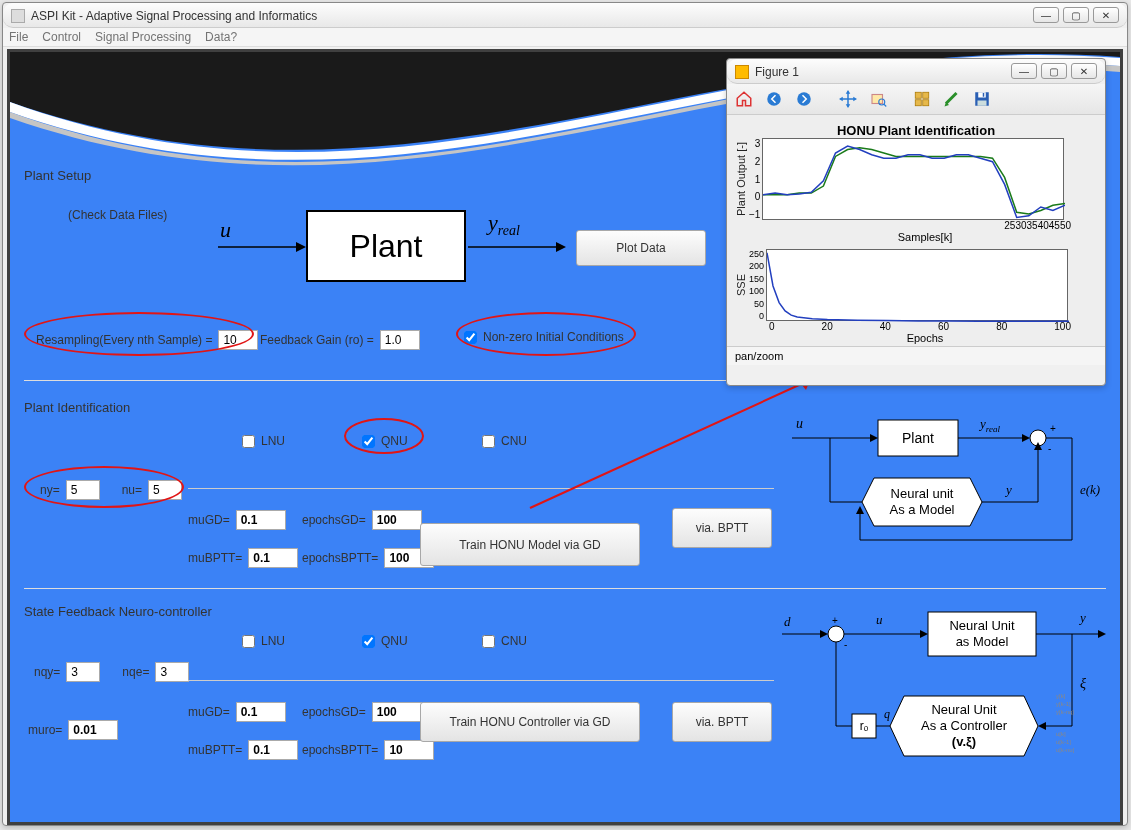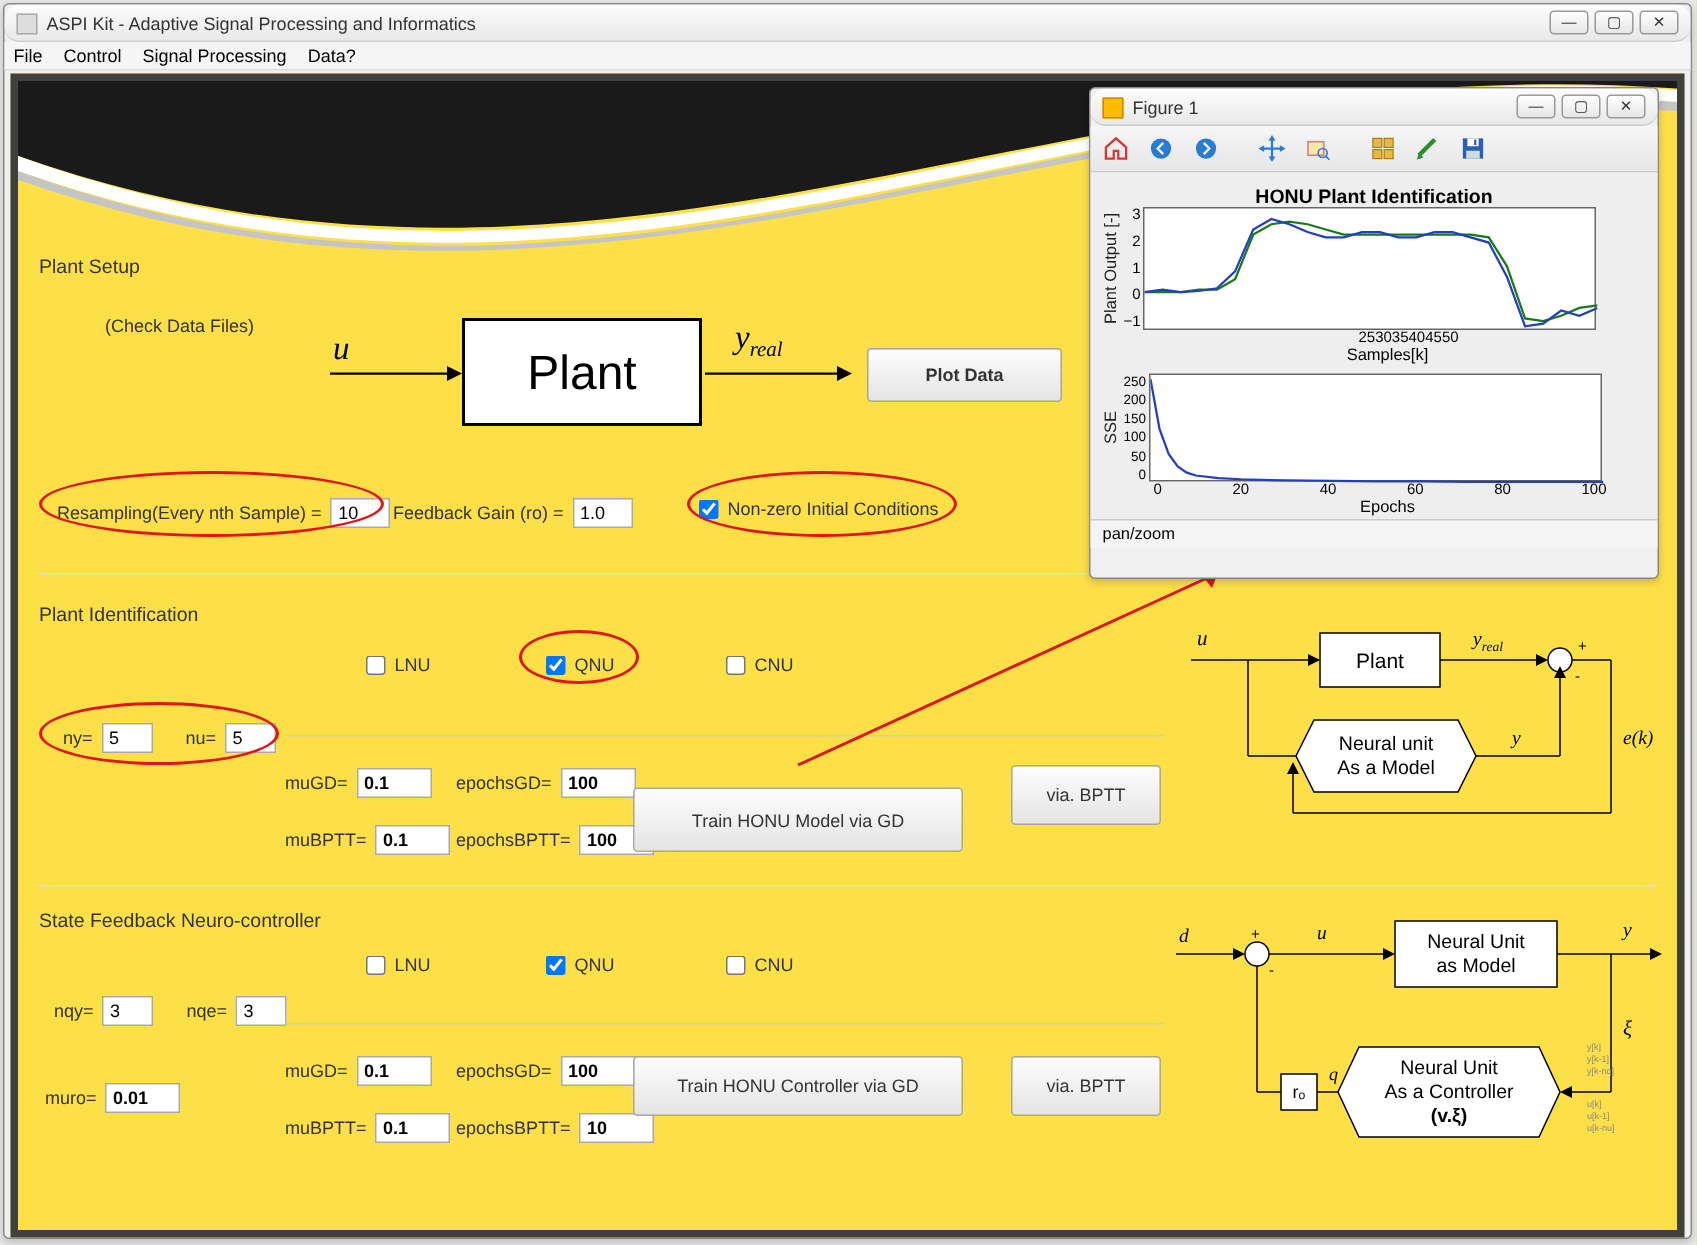--- a/index.html
+++ b/index.html
@@ -37,30 +37,30 @@
   border-radius: 3px;
   background: linear-gradient(#fff,#e6e6e6);
   display: flex; align-items: center; justify-content: center;
   font-size: 10px; color: #333; cursor: pointer;
 }
 .menubar {
   background: #f5f5f5;
   border-bottom: 1px solid #ddd;
   padding: 2px 6px;
   display: flex; gap: 14px;
-  font-size: 12px; color: #000000;
+  font-size: 12px; color: #737373;
 }
 .menubar span { cursor: pointer; }
 .main-content {
   position: relative;
-  background: #fde047;
+  background: #3b82f6;
   height: calc(100% - 46px);
   width: calc(100% - 8px);
   margin: 2px 4px 4px 4px;
-  border: 5px solid #404040;
+  border: 3px solid #404040;
   overflow: hidden;
 }
 .header-curve {
   position: absolute;
   top: 0; left: 0; right: 0; height: 120px;
   overflow: hidden;
   pointer-events: none;
 }
 .header-curve svg { width: 100%; height: 100%; }
 
@@ -186,21 +186,21 @@
       <polygon points="78,5 88,10 78,15" fill="#000"></polygon>
     </svg>
     <div style="position:absolute; left:296px; top:158px; width:160px; height:72px; border:2px solid #000; display:flex; align-items:center; justify-content:center; font-family:Arial; font-size:32px; background:#fff;">Plant</div>
     <div style="position:absolute; left:478px; top:158px; font-style:italic; font-family:'Times New Roman',serif; font-size:22px;">
       <span>y</span><sub style="font-size:14px;">real</sub>
     </div>
     <svg style="position:absolute; left:458px; top:185px;" width="98" height="20">
       <line x1="0" y1="10" x2="88" y2="10" stroke="#000" stroke-width="1.5"></line>
       <polygon points="88,5 98,10 88,15" fill="#000"></polygon>
     </svg>
-    <button class="btn" style="position:absolute; left:566px; top:178px; width:130px; height:36px;font-weight:bold;">Plot Data</button>
+    <button class="btn" style="position:absolute; left:566px; top:178px; width:130px; height:36px;">Plot Data</button>
 
     <div class="row" style="left:26px; top:278px;">
       <span class="fieldlabel">Resampling(Every nth Sample) =</span>
       <input class="input" value="10" style="">
     </div>
     <div class="row" style="left:250px; top:278px;">
       <span class="fieldlabel">Feedback Gain (ro) =</span>
       <input class="input" value="1.0" style="">
     </div>
     <label class="check row" style="left:454px; top:278px;">
@@ -477,21 +477,21 @@
           <span>0</span>
           <span>−1</span>
       </div>
       <div class="chart-box" style="width:302px; height:82px;">
         <svg id="chart1-svg" viewBox="0 0 302 82" width="302" height="82">
             <path d="M0.0,55.8 L12.1,55.8 L24.2,55.8 L36.2,54.1 L48.3,54.1 L60.4,47.1 L72.5,17.4 L84.6,10.5 L96.6,8.7 L108.7,10.5 L120.8,14.0 L132.9,17.4 L145.0,17.4 L157.0,17.4 L169.1,17.4 L181.2,17.4 L193.3,17.4 L205.4,17.4 L217.4,17.4 L229.5,19.2 L241.6,38.4 L253.7,73.3 L265.8,75.0 L277.8,71.5 L289.9,66.3 L302.0,64.6" fill="none" stroke="#1a7a1a" stroke-width="1.5"></path>
             <path d="M0.0,55.8 L12.1,54.1 L24.2,55.8 L36.2,55.0 L48.3,53.2 L60.4,41.9 L72.5,14.0 L84.6,7.0 L96.6,10.5 L108.7,15.7 L120.8,19.2 L132.9,19.2 L145.0,15.7 L157.0,15.7 L169.1,19.2 L181.2,19.2 L193.3,15.7 L205.4,15.7 L217.4,19.2 L229.5,22.7 L241.6,45.4 L253.7,78.5 L265.8,76.8 L277.8,68.0 L289.9,71.5 L302.0,66.3" fill="none" stroke="#223fbf" stroke-width="1.5"></path>
           </svg>
       </div>
     </div>
-    <div style="display:flex; justify-content:center; font-size:10px; margin-left:53px; width:302px;">
+    <div style="display:flex; justify-content:flex-end; font-size:10px; margin-left:34px; width:302px;">
       <span>25</span>
         <span>30</span>
         <span>35</span>
         <span>40</span>
         <span>45</span>
         <span>50</span>
     </div>
     <div style="text-align:center; font-size:11px; margin-left:18px;">Samples[k]</div>
 
     <div style="height:6px;"></div>

